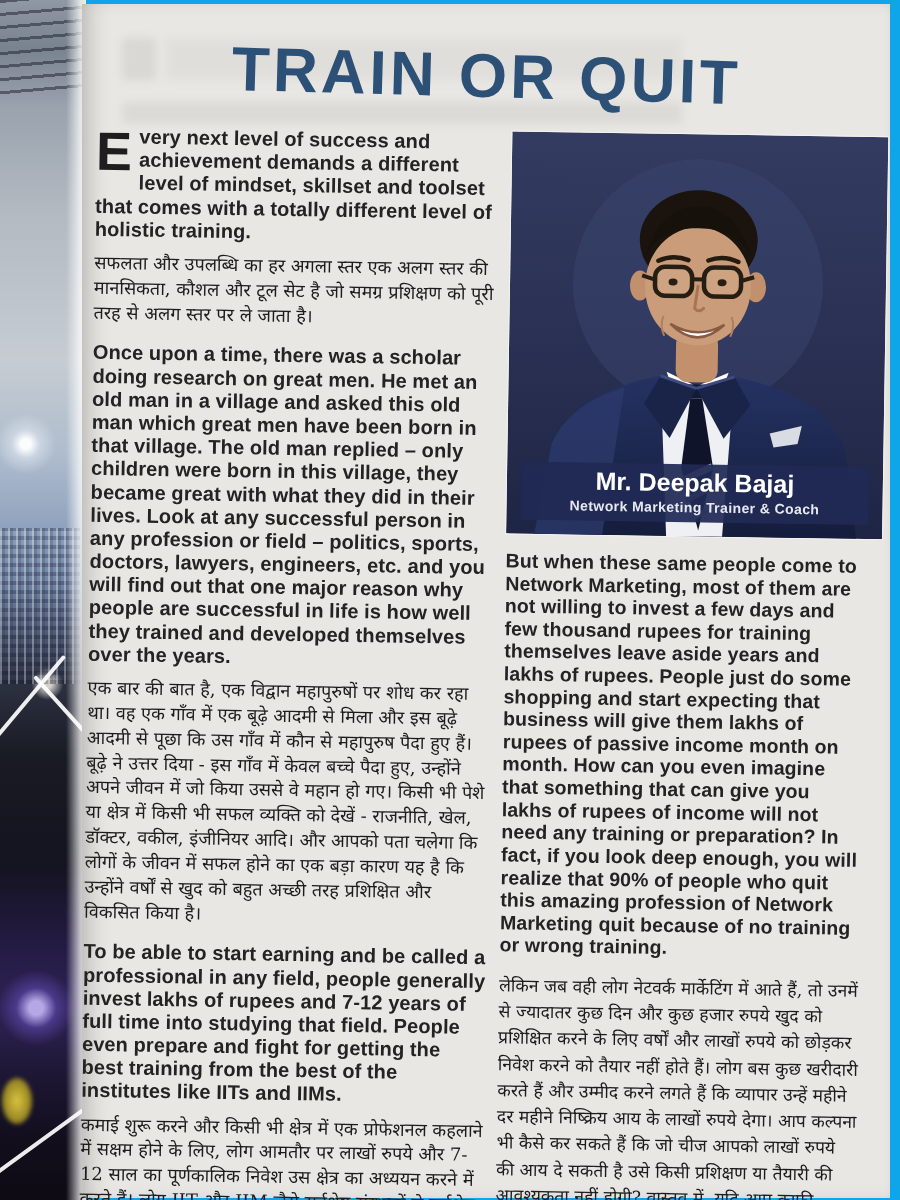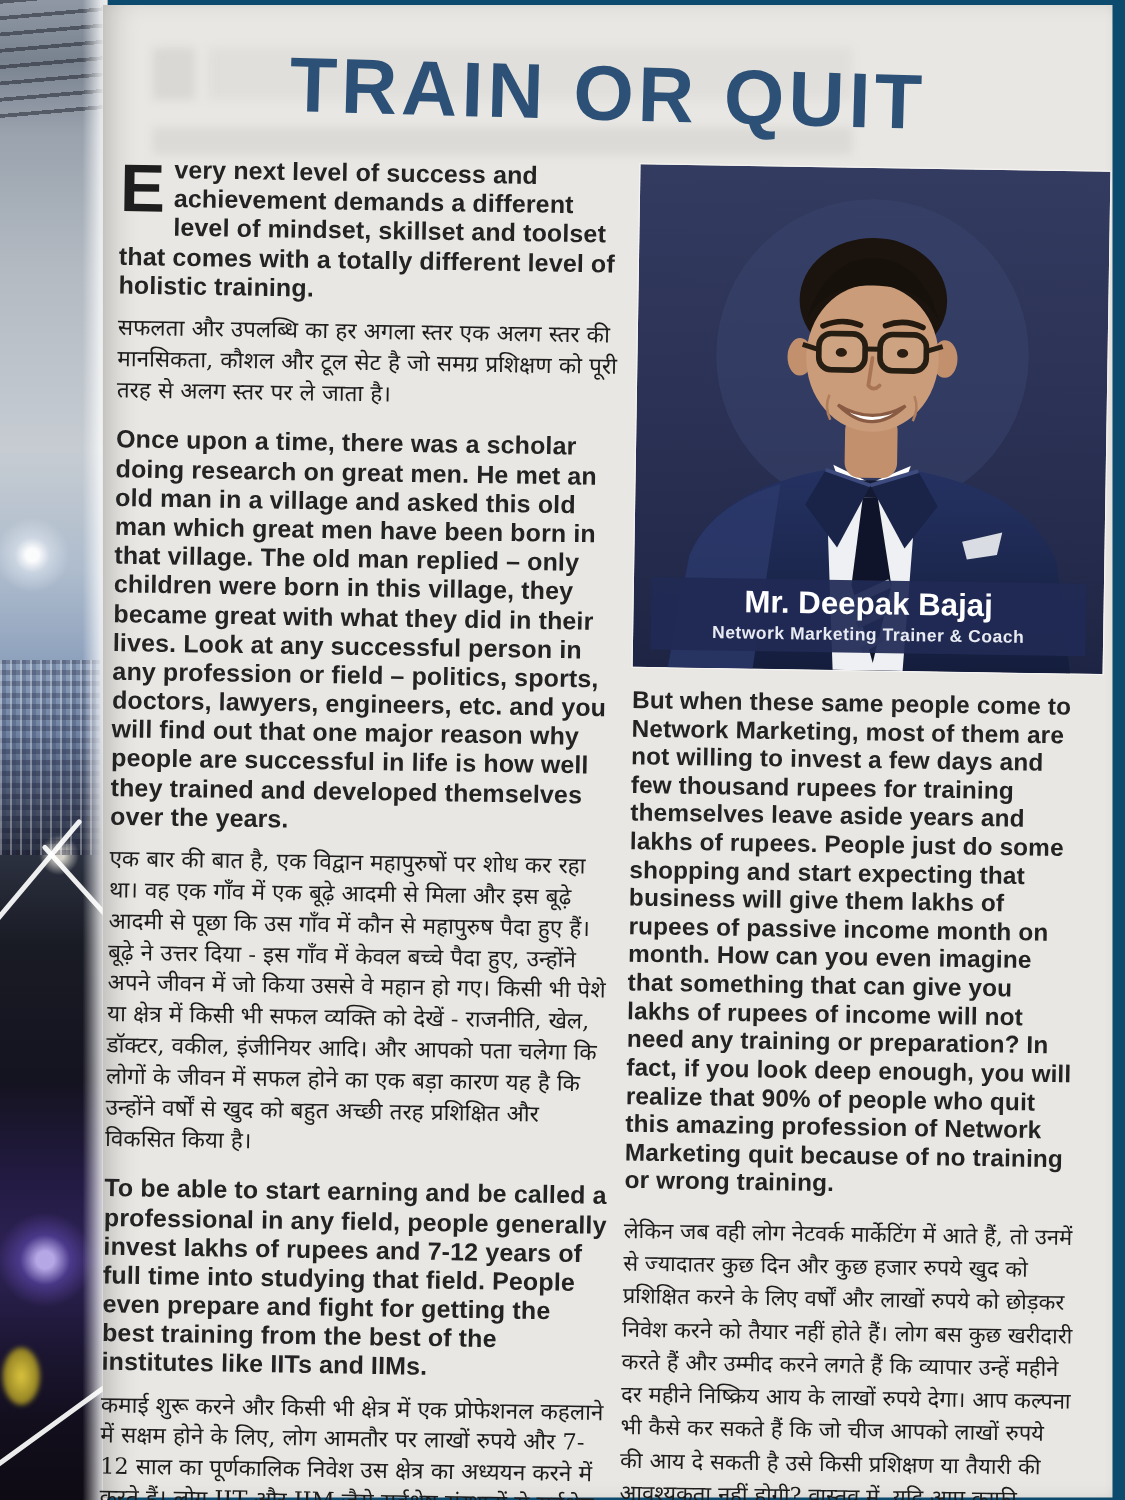--- a/index.html
+++ b/index.html
@@ -1,17 +1,17 @@
 <!DOCTYPE html>
 <html><head>
 <meta charset="utf-8">
 <style>
   html,body{margin:0;padding:0;}
   body{width:900px;height:1200px;overflow:hidden;background:#f0eeea;font-family:"Liberation Sans",sans-serif;}
-  .stage{position:relative;width:900px;height:1200px;background:#0c4a6e;overflow:hidden;}
+  .stage{position:relative;width:900px;height:1200px;background:#0ea5e9;overflow:hidden;}
 
   
   .strip{position:absolute;left:0;top:0;width:86px;height:1200px;
     background:
       radial-gradient(circle at 30% 37%, rgba(255,255,255,0.95) 0 5px, rgba(225,232,242,0.55) 14px, transparent 30px),
       radial-gradient(circle at 55% 57%, rgba(255,250,235,0.8) 0 4px, transparent 16px),
       radial-gradient(circle at 42% 84%, rgba(205,190,255,0.85) 0 7px, rgba(120,90,220,0.4) 20px, transparent 38px),
       linear-gradient(180deg,#8f98a4 0%,#79828f 4%,#9aa3ae 9%,#b3bac2 18%,#c6ccd2 30%,
         #aebccd 38%,#8fa2bd 44%,#6e81a0 49%,#4d5870 53%,#2c3140 57%,#191b24 63%,
         #141320 72%,#241b44 79%,#2e2356 84%,#1c1632 90%,#120e1c 95%,#0e0b14 100%);}

